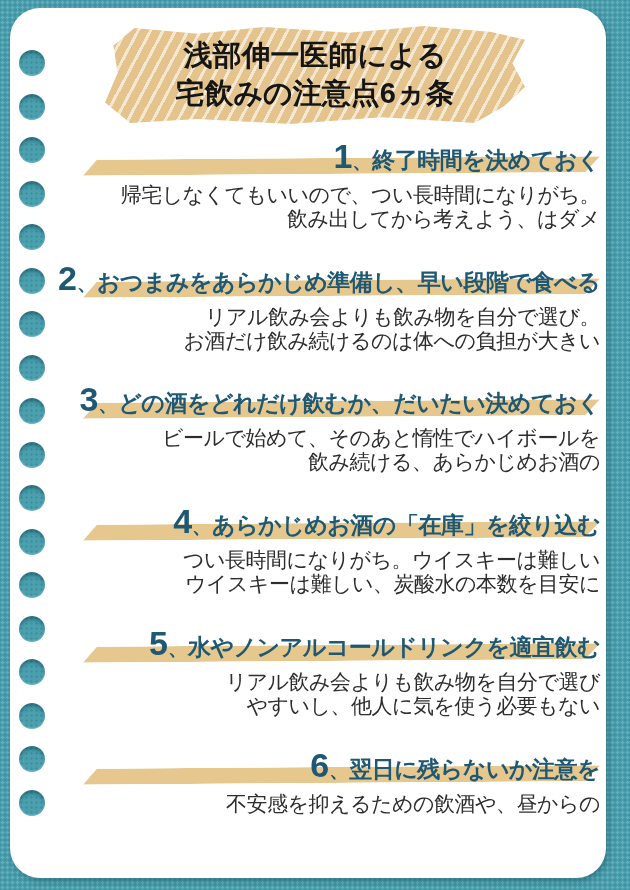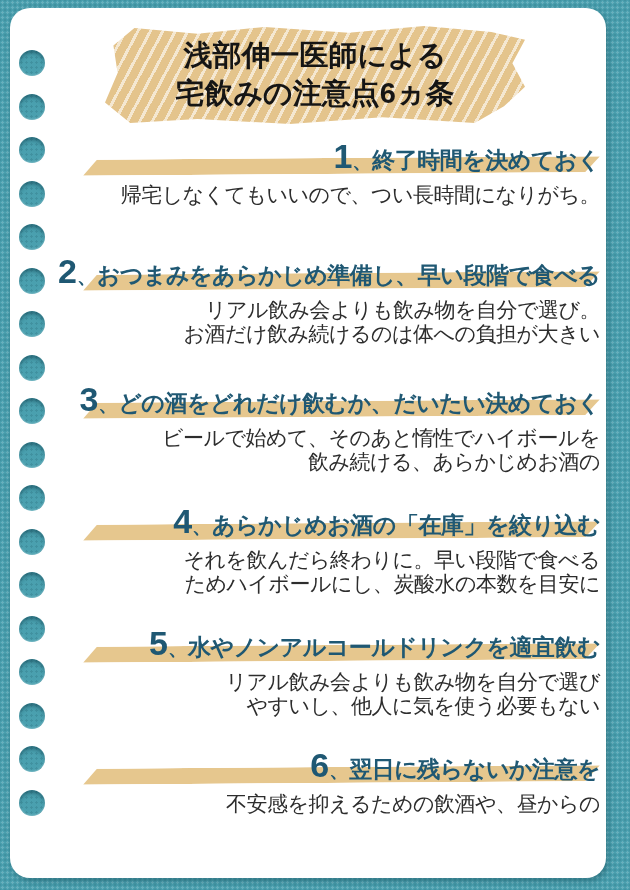--- a/index.html
+++ b/index.html
@@ -14,21 +14,21 @@
     background-image:
       radial-gradient(rgba(255,255,255,0.16) 1px, transparent 1.4px),
       radial-gradient(rgba(18,78,92,0.22) 1px, transparent 1.4px);
     background-size:5px 5px,5px 5px;
     background-position:0 0,2.5px 2.5px;
     overflow:hidden;
   }
   .page{
     position:absolute;left:10px;top:8px;right:24px;bottom:12px;
     background:#ffffff;
-    border-radius:20px;
+    border-radius:30px;
     box-shadow:2px 3px 6px rgba(8,52,64,0.35);
     overflow:hidden;
   }
   
   .hole{
     position:absolute;left:9px;width:26px;height:26px;border-radius:50%;
     background-color:#4AA0AF;
     background-image:radial-gradient(rgba(18,78,92,0.18) 1px, transparent 1.4px);
     background-size:5px 5px;
     box-shadow:inset 0 5px 4px -2px rgba(12,60,74,0.55), inset 0 -1px 2px rgba(255,255,255,0.25);
@@ -97,24 +97,25 @@
         <div>宅飲みの注意点6ヵ条</div>
       </div>
     </div>
 
     <div class="item" style="top:129px">
       <div class="head-row">
         <span class="bar"></span><span class="num">1</span><span class="sep">、</span><span class="head">終了時間を決めておく</span>
       </div>
       <div class="body">
         <div>帰宅しなくてもいいので、つい長時間になりがち。</div>
+        <div>飲み出してから考えよう、はダメ</div>
       </div>
     </div>
 
-    <div class="item" style="top:244px">
+    <div class="item" style="top:251px">
       <div class="head-row">
         <span class="bar"></span><span class="num">2</span><span class="sep">、</span><span class="head">おつまみをあらかじめ準備し、早い段階で食べる</span>
       </div>
       <div class="body">
         <div>リアル飲み会よりも飲み物を自分で選び。</div>
         <div>お酒だけ飲み続けるのは体への負担が大きい</div>
       </div>
     </div>
 
     <div class="item" style="top:372px">
@@ -125,22 +126,22 @@
         <div>ビールで始めて、そのあと惰性でハイボールを</div>
         <div>飲み続ける、あらかじめお酒の</div>
       </div>
     </div>
 
     <div class="item" style="top:494px">
       <div class="head-row">
         <span class="bar"></span><span class="num">4</span><span class="sep">、</span><span class="head">あらかじめお酒の「在庫」を絞り込む</span>
       </div>
       <div class="body">
-        <div>それを飲んだら終わりに。早い段階で食べる</div>
-        <div>ためハイボールにし、炭酸水の本数を目安に</div>
+        <div>つい長時間になりがち。ウイスキーは難しい</div>
+        <div>ウイスキーは難しい、炭酸水の本数を目安に</div>
       </div>
     </div>
 
     <div class="item" style="top:616px">
       <div class="head-row">
         <span class="bar"></span><span class="num">5</span><span class="sep">、</span><span class="head">水やノンアルコールドリンクを適宜飲む</span>
       </div>
       <div class="body">
         <div>リアル飲み会よりも飲み物を自分で選び</div>
         <div>やすいし、他人に気を使う必要もない</div>

